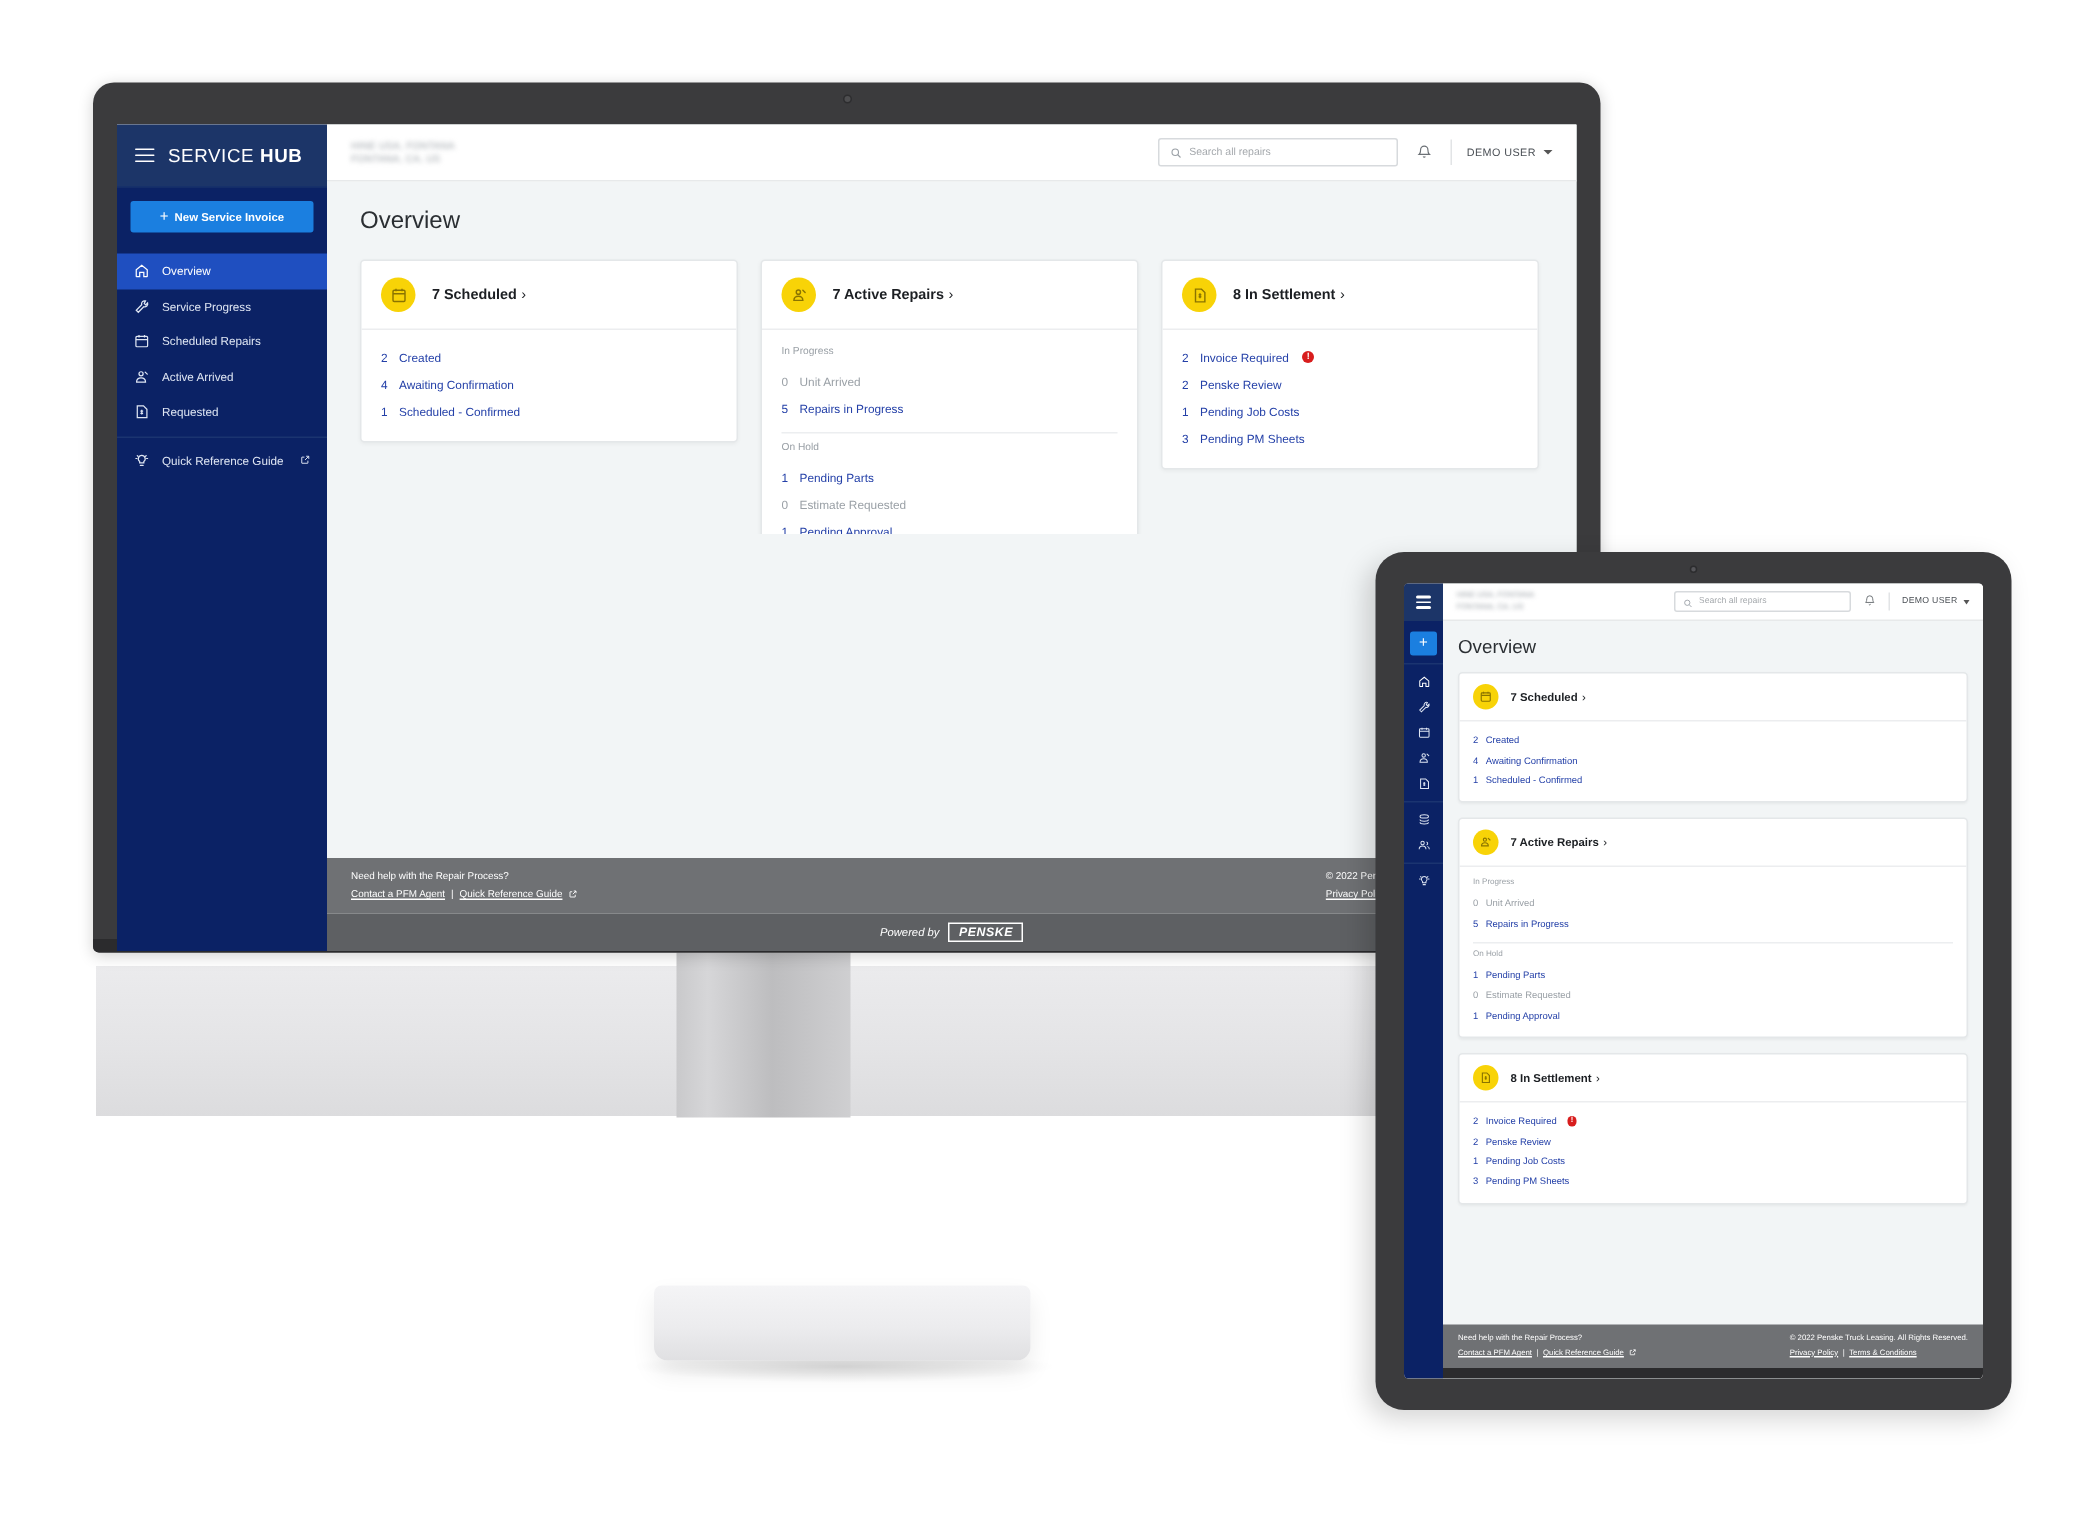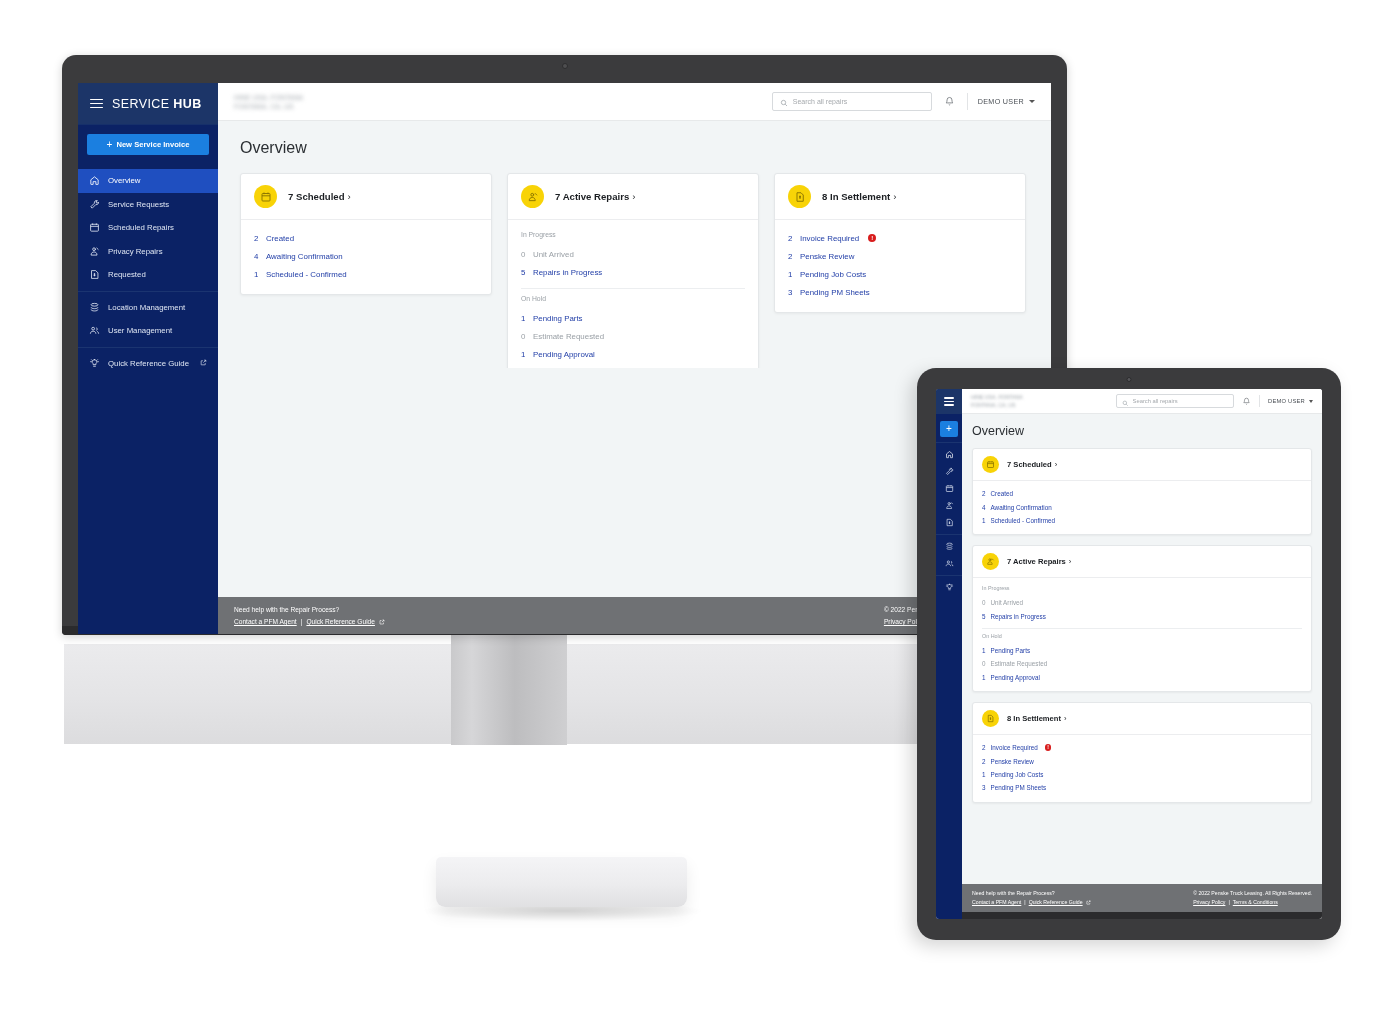--- a/index.html
+++ b/index.html
@@ -286,73 +286,52 @@
                       </svg>
                     </span>
                   <span>Overview</span>
                 </div>
                 <div class="sb-item">
                   <span class="ico">
                       <svg viewBox="0 0 24 24" fill="none" stroke="#dfe6f3" stroke-width="1.8" stroke-linecap="round">
                         <path d="M17.5 3.5a4.5 4.5 0 0 0-5.6 5.6L4 17l3 3 7.9-7.9a4.5 4.5 0 0 0 5.6-5.6l-2.8 2.8-2.1-2.1z"></path>
                       </svg>
                     </span>
-                  <span>Service Requests</span>
+                  <span>Service Progress</span>
                 </div>
                 <div class="sb-item">
                   <span class="ico">
                       <svg viewBox="0 0 24 24" fill="none" stroke="#dfe6f3" stroke-width="1.8">
                         <rect x="3.5" y="5" width="17" height="15" rx="1.6"></rect>
                         <path d="M3.5 9.5h17M8 3v3.5M16 3v3.5"></path>
                       </svg>
                     </span>
                   <span>Scheduled Repairs</span>
                 </div>
                 <div class="sb-item">
                   <span class="ico">
                       <svg viewBox="0 0 24 24" fill="none" stroke="#dfe6f3" stroke-width="1.8" stroke-linecap="round">
                         <circle cx="11" cy="7" r="3"></circle>
                         <path d="M4.5 19c0-3.6 2.9-6 6.5-6s6.5 2.4 6.5 6z"></path>
                         <path d="M17 4.5l3 3"></path>
                       </svg>
                     </span>
-                  <span>Privacy Repairs</span>
+                  <span>Active Arrived</span>
                 </div>
                 <div class="sb-item">
                   <span class="ico">
                       <svg viewBox="0 0 24 24" fill="none" stroke="#dfe6f3" stroke-width="1.8">
                         <path d="M5.5 3.5h9l5 5v12h-14z"></path>
                         <path d="M12 9v7M10 11.2h4M10 14.2h4"></path>
                       </svg>
                     </span>
                   <span>Requested</span>
                 </div>
               </div>
 
-              <div class="sb-group">
-                <div class="sb-item">
-                  <span class="ico">
-                      <svg viewBox="0 0 24 24" fill="none" stroke="#dfe6f3" stroke-width="1.8">
-                        <ellipse cx="12" cy="6" rx="7.5" ry="3"></ellipse>
-                        <path d="M4.5 11.5c0 1.7 3.4 3 7.5 3s7.5-1.3 7.5-3M4.5 16.5c0 1.7 3.4 3 7.5 3s7.5-1.3 7.5-3"></path>
-                      </svg>
-                    </span>
-                  <span>Location Management</span>
-                </div>
-                <div class="sb-item">
-                  <span class="ico">
-                      <svg viewBox="0 0 24 24" fill="none" stroke="#dfe6f3" stroke-width="1.8">
-                        <circle cx="9" cy="8" r="3"></circle>
-                        <path d="M3 19c0-3.3 2.7-5.5 6-5.5s6 2.2 6 5.5"></path>
-                        <path d="M16 6.2a2.8 2.8 0 0 1 0 5.4M17.5 14c2 .7 3.5 2.5 3.5 5"></path>
-                      </svg>
-                    </span>
-                  <span>User Management</span>
-                </div>
-              </div>
 
               <div class="sb-group">
                 <div class="sb-item">
                   <span class="ico">
                       <svg viewBox="0 0 24 24" fill="none" stroke="#dfe6f3" stroke-width="1.8" stroke-linecap="round">
                         <path d="M12 3.5a5 5 0 0 0-3 9v2h6v-2a5 5 0 0 0-3-9z"></path>
                         <path d="M10 18h4M3.5 8H5M19 8h1.5M5.5 3.8l1 1M18.5 3.8l-1 1"></path>
                       </svg>
                     </span>
                   <span>Quick Reference Guide</span>
@@ -513,20 +492,24 @@
               <div class="r">
                 <div class="l1">© 2022 Penske Truck Leasing. All Rights Reserved.</div>
                 <div class="l2">
                   <a>Privacy Policy</a>
                   <span>|</span>
                   <a>Terms &amp; Conditions</a>
                 </div>
               </div>
             </div>
 
+            <div class="powered">
+              <span class="pw">Powered by</span>
+              <span class="penske-logo">PENSKE</span>
+            </div>
           </div>
 
         </div>
       </div>
     </div>
   </div>
 
   <div id="tablet">
     <div class="tab-bezel">
       <div class="tab-cam"></div>

